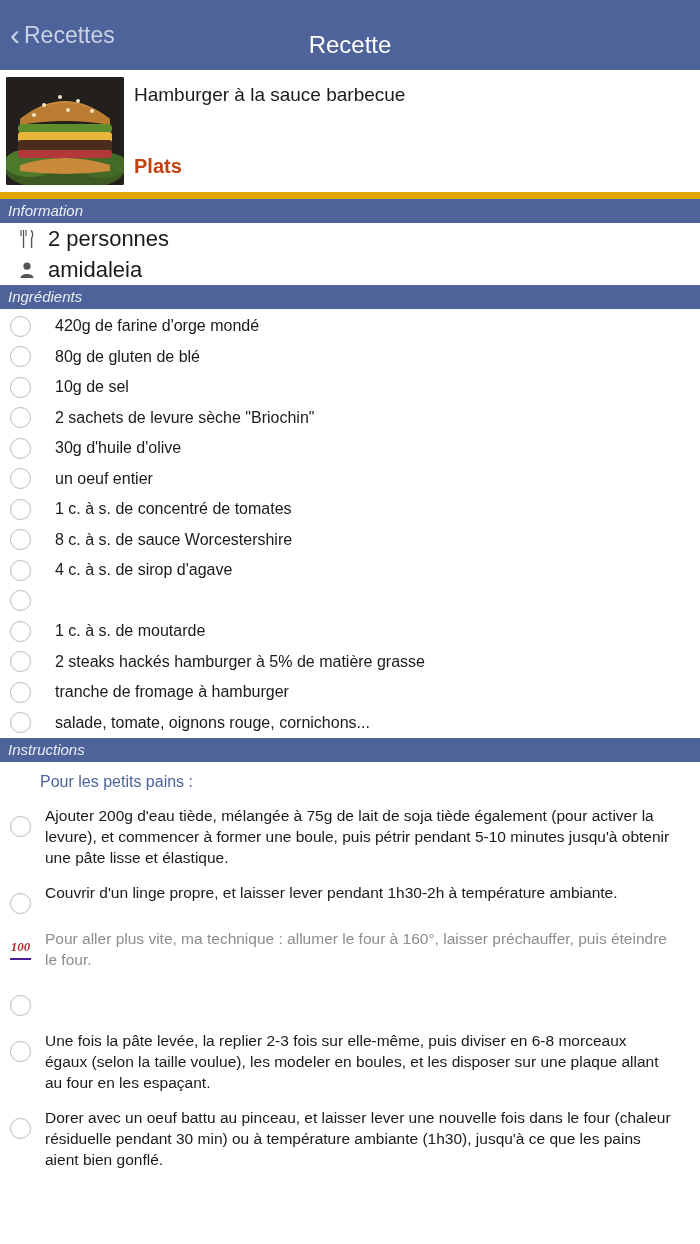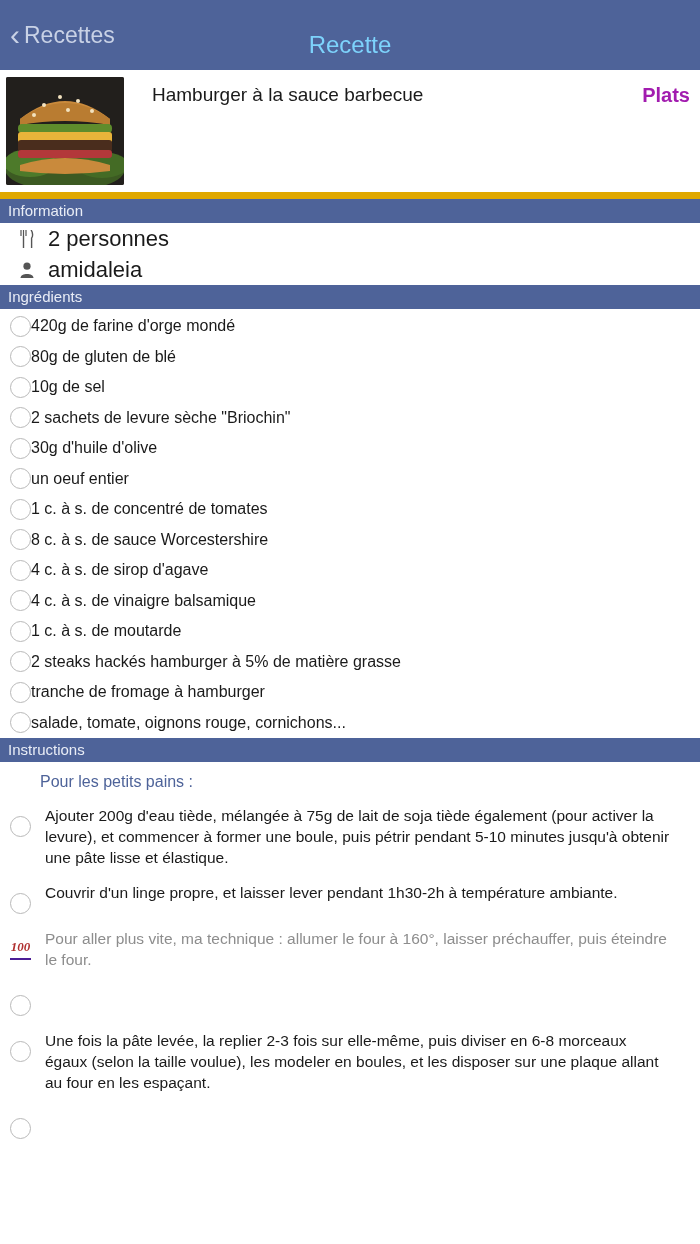--- a/index.html
+++ b/index.html
@@ -36,21 +36,21 @@
   }
   .nav-back-label {
     font-size: 23px;
     color: #c9d2e6;
   }
   .nav-title {
     position: absolute;
     left: 0; right: 0;
     text-align: center;
     font-size: 24px;
-    color: #7dd3fc;
+    color: #ffffff;
     pointer-events: none;
     margin-top: 20px;
   }
 
   
   .recipe-header {
     display: flex;
     background: #ffffff;
     padding: 0;
     height: 122px;
@@ -62,48 +62,49 @@
     flex: 0 0 auto;
     border-radius: 2px;
     overflow: hidden;
     position: relative;
     background: #2d2a26;
   }
   .recipe-photo svg { display: block; }
   .recipe-meta {
     flex: 1;
     display: flex;
-    flex-direction: row;
+    flex-direction: column;
     justify-content: space-between;
-    padding: 14px 10px 10px 28px;
+    padding: 14px 10px 10px 10px;
   }
   .recipe-title {
     font-size: 19px;
     color: #1a1a1a;
   }
   .recipe-category {
     font-size: 20px;
     font-weight: bold;
-    color: #a21caf;
+    color: #c2410c;
     padding-bottom: 4px;
   }
   .gold-bar {
     height: 7px;
     background: #e0a800;
     width: 100%;
   }
 
   
   .section-header {
     background: #4e6399;
     color: #e9edf6;
     font-size: 15px;
     padding: 4px 12px 5px 8px;
     height: 24px;
     line-height: 16px;
+    font-style: italic;
   }
 
   
   .info-row {
     display: flex;
     align-items: center;
     height: 31px;
     padding-left: 14px;
     font-size: 22px;
     color: #1a1a1a;
@@ -127,21 +128,21 @@
     font-size: 16px;
     color: #1a1a1a;
   }
   .check {
     width: 21px; height: 21px;
     border: 1px solid #b9b9b9;
     border-radius: 50%;
     flex: 0 0 auto;
     background: #fff;
   }
-  .ing-row .txt { margin-left: 0; }
+  .ing-row .txt { margin-left: 24px; }
 
   
   .instr-list { padding-top: 4px; }
   .instr-subhead {
     color: #4e6399;
     font-size: 16px;
     padding: 7px 12px 6px 40px;
   }
   .instr-row {
     display: flex;
@@ -268,21 +269,20 @@
   <div class="ing-row">
       <span class="check"></span>
       <span class="txt">8 c. à s. de sauce Worcestershire</span>
     </div>
   <div class="ing-row">
       <span class="check"></span>
       <span class="txt">4 c. à s. de sirop d'agave</span>
     </div>
   <div class="ing-row">
       <span class="check"></span>
-      <span class="txt">4 c. à s. de vinaigre balsamique</span>
     </div>
   <div class="ing-row">
       <span class="check"></span>
       <span class="txt">1 c. à s. de moutarde</span>
     </div>
   <div class="ing-row">
       <span class="check"></span>
       <span class="txt">2 steaks hackés hamburger à 5% de matière grasse</span>
     </div>
   <div class="ing-row">
@@ -319,15 +319,16 @@
     <span class="check"></span>
   </div>
 
   <div class="instr-row">
     <span class="check"></span>
     <span class="txt">Une fois la pâte levée, la replier 2-3 fois sur elle-même, puis diviser en 6-8 morceaux égaux (selon la taille voulue), les modeler en boules, et les disposer sur une plaque allant au four en les espaçant.</span>
   </div>
 
   <div class="instr-row">
     <span class="check"></span>
+    <span class="txt">Dorer avec un oeuf battu au pinceau, et laisser lever une nouvelle fois dans le four (chaleur résiduelle pendant 30 min) ou à température ambiante (1h30), jusqu'à ce que les pains aient bien gonflé.</span>
   </div>
 
 </div>
 
 </body></html>

